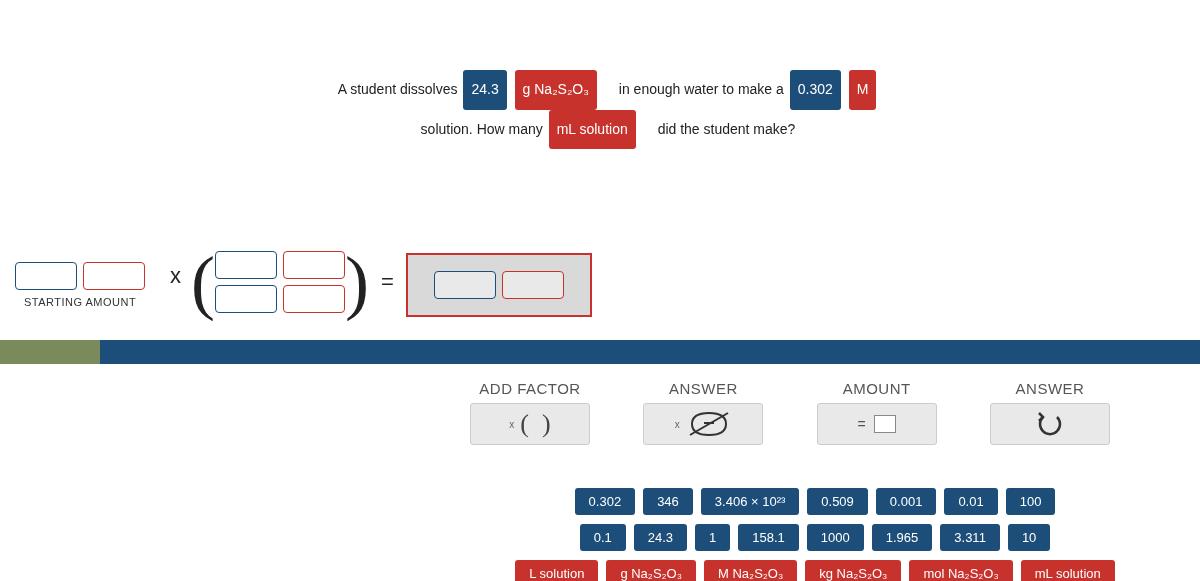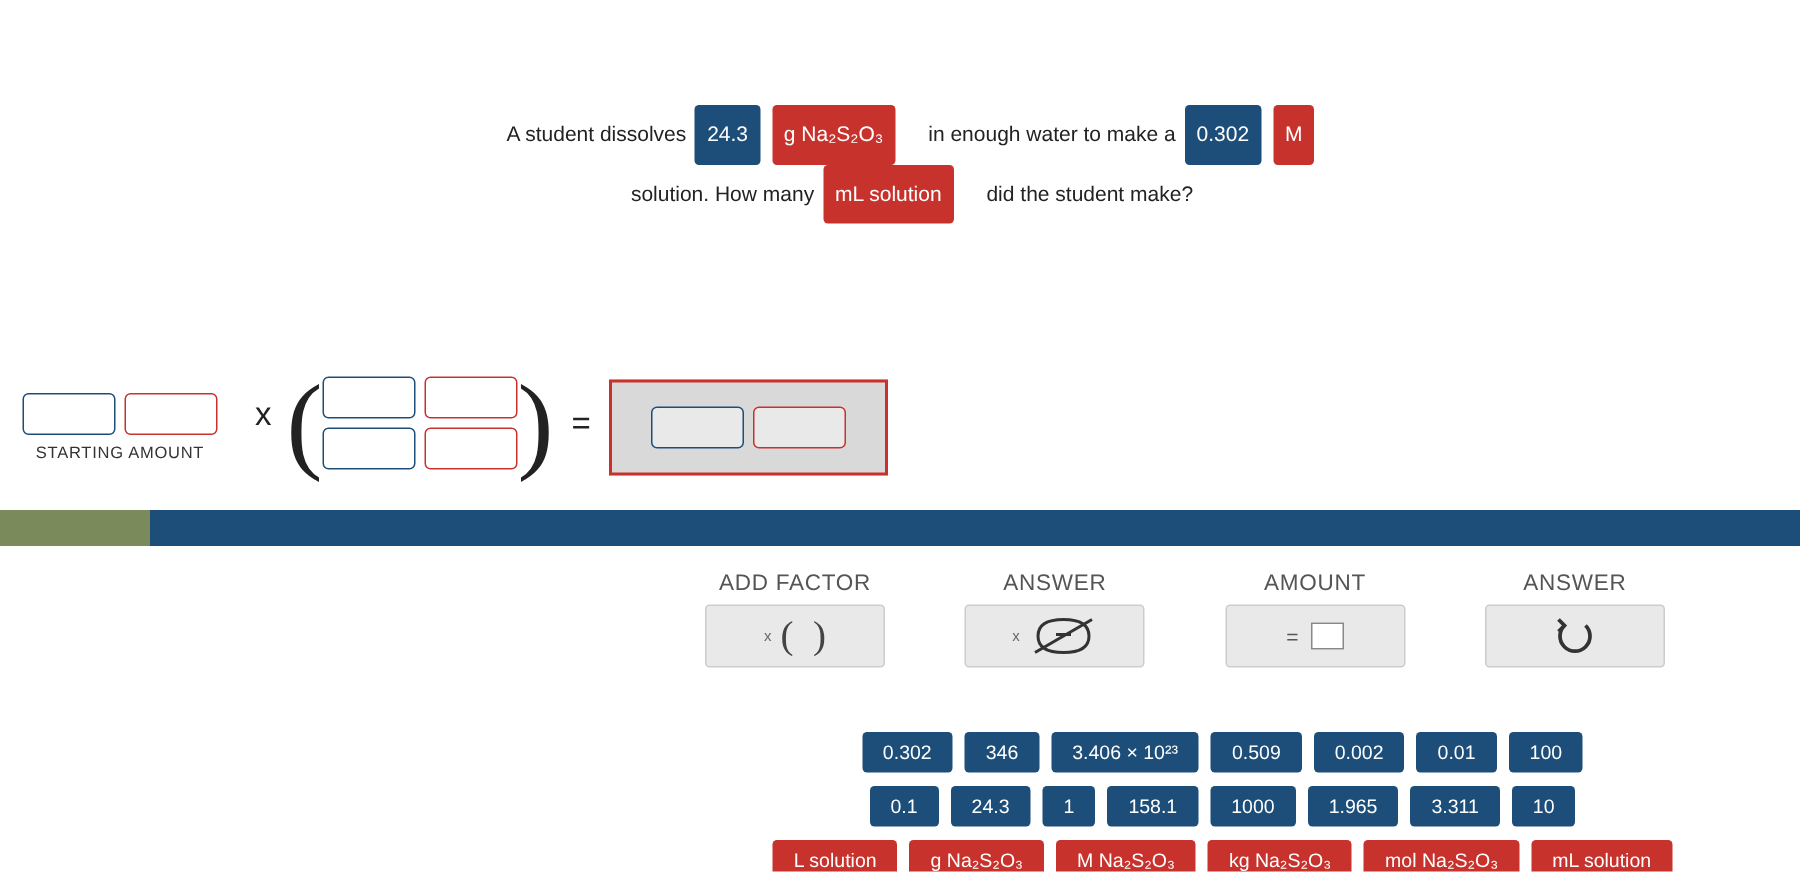--- a/index.html
+++ b/index.html
@@ -253,21 +253,21 @@
       </svg>
     </div>
   </div>
 </div>
 
 <div class="tiles row1">
   <div class="tile blue">0.302</div>
   <div class="tile blue">346</div>
   <div class="tile blue">3.406 × 10²³</div>
   <div class="tile blue">0.509</div>
-  <div class="tile blue">0.002</div>
+  <div class="tile blue">0.001</div>
   <div class="tile blue">0.01</div>
   <div class="tile blue">100</div>
 </div>
 <div class="tiles row2">
   <div class="tile blue">0.1</div>
   <div class="tile blue">24.3</div>
   <div class="tile blue">1</div>
   <div class="tile blue">158.1</div>
   <div class="tile blue">1000</div>
   <div class="tile blue">1.965</div>

